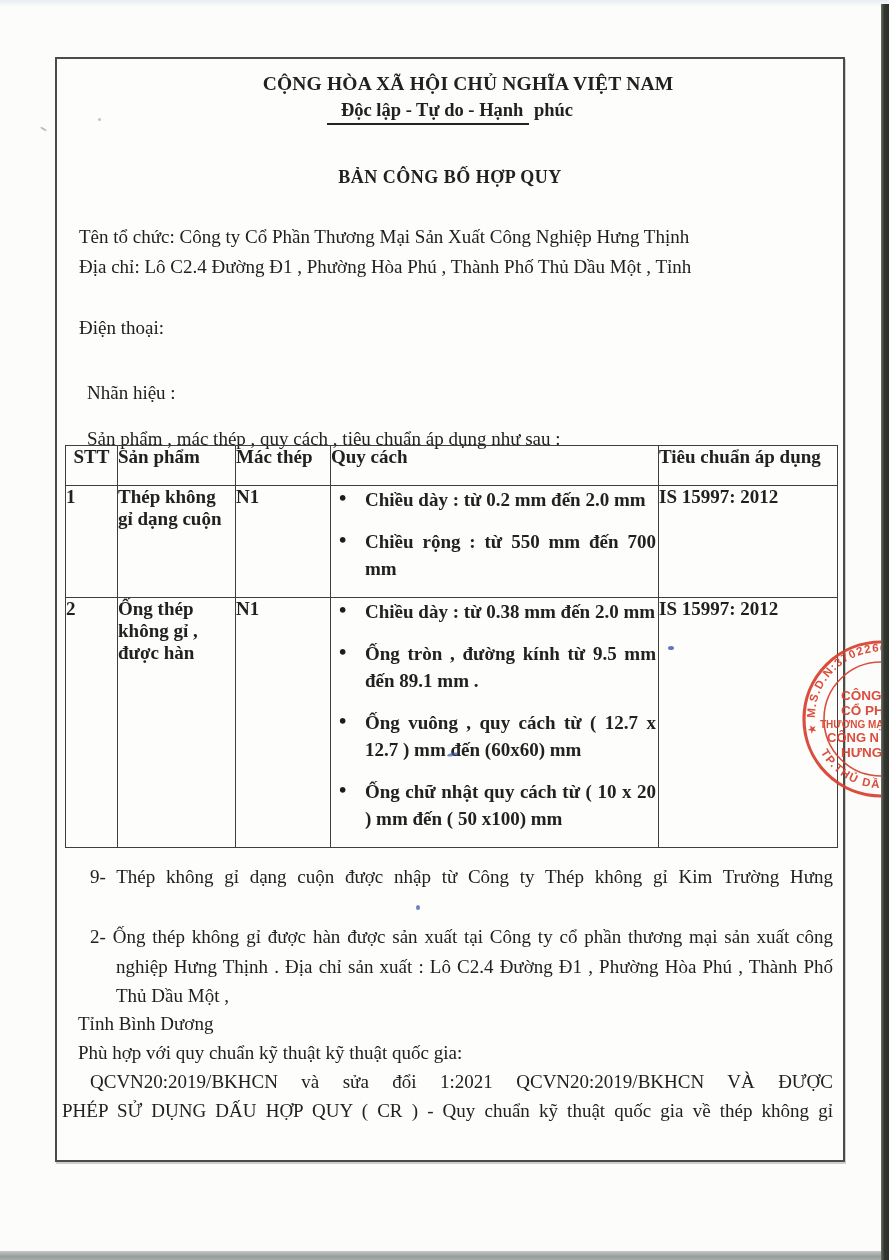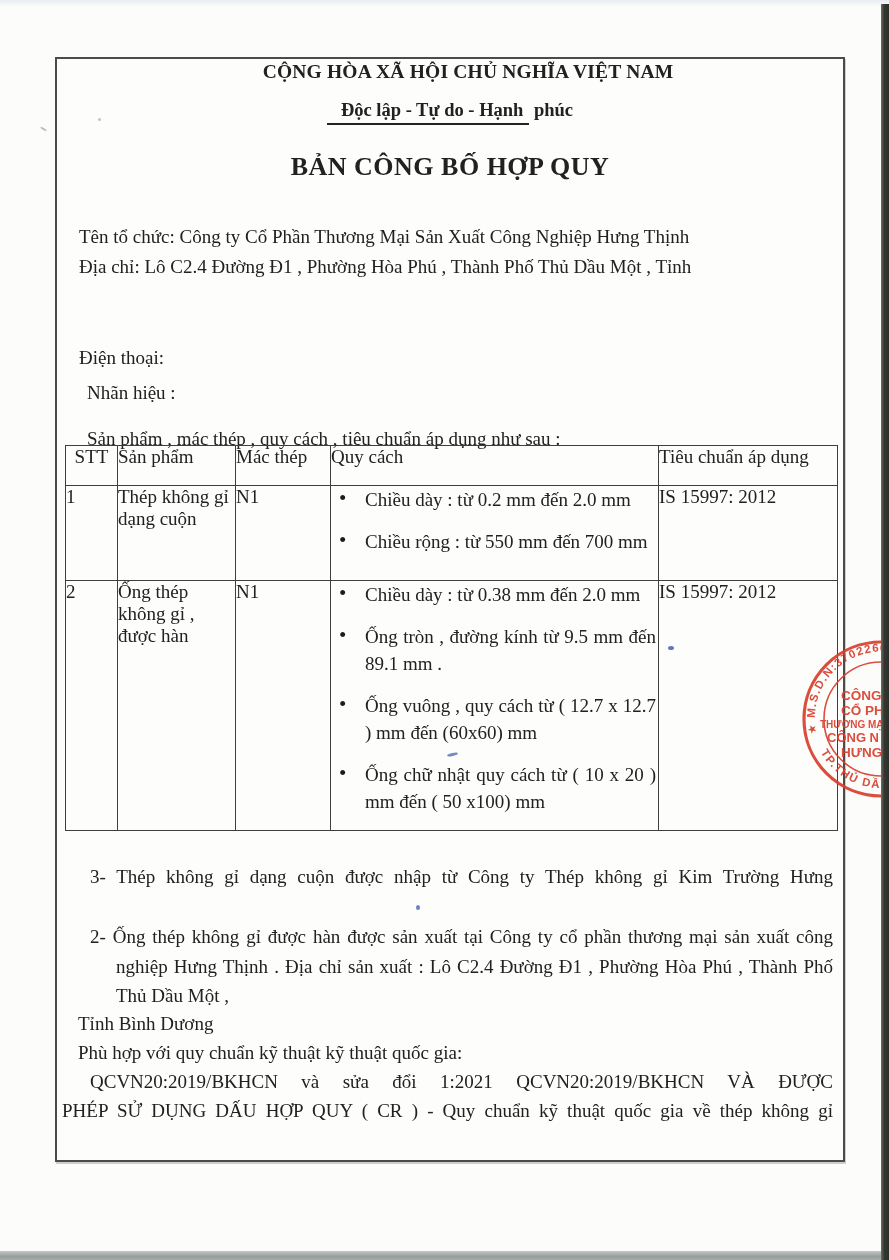--- a/index.html
+++ b/index.html
@@ -20,45 +20,45 @@
 
   
   .frame{
     position:absolute;left:55px;top:57px;width:786px;height:1101px;
     border:2px solid #4c4b47;background:#fdfdfb;
     box-shadow:1px 2px 0 rgba(120,120,115,0.35);
   }
   .abs{position:absolute;}
   .center{left:0;right:0;text-align:center;}
 
-  .nat-line1{top:2px;font-weight:bold;font-size:19.5px;letter-spacing:.2px;padding-left:36px;}
+  .nat-line1{top:14px;font-weight:bold;font-size:19.5px;letter-spacing:.2px;padding-left:36px;}
   .motto{top:41px;font-weight:bold;font-size:18.5px;}
   .motto .ul{border-bottom:2.2px solid #25241f;padding:0 6px 3px 14px;}
-  .doc-title{top:93px;font-weight:bold;font-size:26px;letter-spacing:.5px;}
+  .doc-title{top:108px;font-weight:bold;font-size:18px;letter-spacing:.5px;}
   .doc-number{top:131px;font-size:19.5px;}
 
   .bodyline{font-size:19px;line-height:29px;white-space:nowrap;}
   .org1{left:22px;top:163px;}
   .org2{left:22px;top:193px;}
   .org3{left:22px;top:223px;}
-  .org4{left:22px;top:254px;margin-top:30px;}
+  .org4{left:22px;top:254px;}
   .prod1{left:30px;top:287px;}
   .prod1 b{font-size:19.5px;}
   .prod2{left:30px;top:319px;}
   .prod3{left:30px;top:349px;margin-top:16px;}
 
   
   table.spec{
     position:absolute;left:8px;top:386px;width:772px;
     border-collapse:collapse;table-layout:fixed;
     font-size:19px;
   }
   table.spec td,table.spec th{
     border:1.6px solid #403f3b;vertical-align:top;
-    font-weight:normal;text-align:left;padding:0;
+    font-weight:bold;text-align:left;padding:0;
   }
   th.h{height:39px;vertical-align:middle;padding:0 0 0 12px;}
   th.h.c{text-align:center;padding:0;}
   td.stt{text-align:center;padding-top:9px;}
   td.sp{padding:9px 10px 0 12px;text-align:justify;}
   td.mt{text-align:center;padding-top:9px;}
   td.qc{padding:10px 8px 0 6px;}
   td.tc{padding:9px 8px 0 12px;}
   tr.r1{height:95px;} tr.r2{height:240px;}
   ul.qclist{list-style:none;margin:0;padding:0 2px 0 34px;}
@@ -148,21 +148,21 @@
           <li>Ống tròn , đường kính từ 9.5 mm đến 89.1 mm .</li>
           <li>Ống vuông , quy cách từ ( 12.7 x 12.7 ) mm đến (60x60) mm</li>
           <li>Ống chữ nhật quy cách từ ( 10 x 20 ) mm đến ( 50 x100) mm</li>
         </ul>
       </td>
       <td class="tc">IS 15997: 2012</td>
     </tr>
   </tbody>
     </table>
 
-  <div class="abs note n1a">3-  Thép không gỉ dạng cuộn được nhập từ Công ty Thép không gỉ Kim Trường Hưng</div>
+  <div class="abs note n1a">9-  Thép không gỉ dạng cuộn được nhập từ Công ty Thép không gỉ Kim Trường Hưng</div>
   <div class="abs note n2">2-  Ống thép không gỉ được hàn được sản xuất tại Công ty cổ phần thương mại sản xuất công nghiệp Hưng Thịnh . Địa chỉ sản xuất : Lô C2.4 Đường Đ1 , Phường Hòa Phú , Thành Phố Thủ Dầu Một ,</div>
   <div class="abs note prov">Tỉnh Bình Dương</div>
   <div class="abs note conf-intro">Phù hợp với quy chuẩn kỹ thuật kỹ thuật quốc gia:</div>
   <div class="abs note confA">QCVN20:2019/BKHCN  và  sửa  đổi  1:2021  QCVN20:2019/BKHCN  VÀ  ĐƯỢC</div>
   <div class="abs note confB">PHÉP SỬ DỤNG DẤU HỢP QUY ( CR ) -  Quy chuẩn kỹ thuật quốc gia về thép không gỉ</div>
 
 </div>
 
 <svg class="stamp" viewBox="0 0 176 176">
   <circle cx="88" cy="88" r="77" fill="none" stroke="#d8402f" stroke-width="3.2"></circle>

